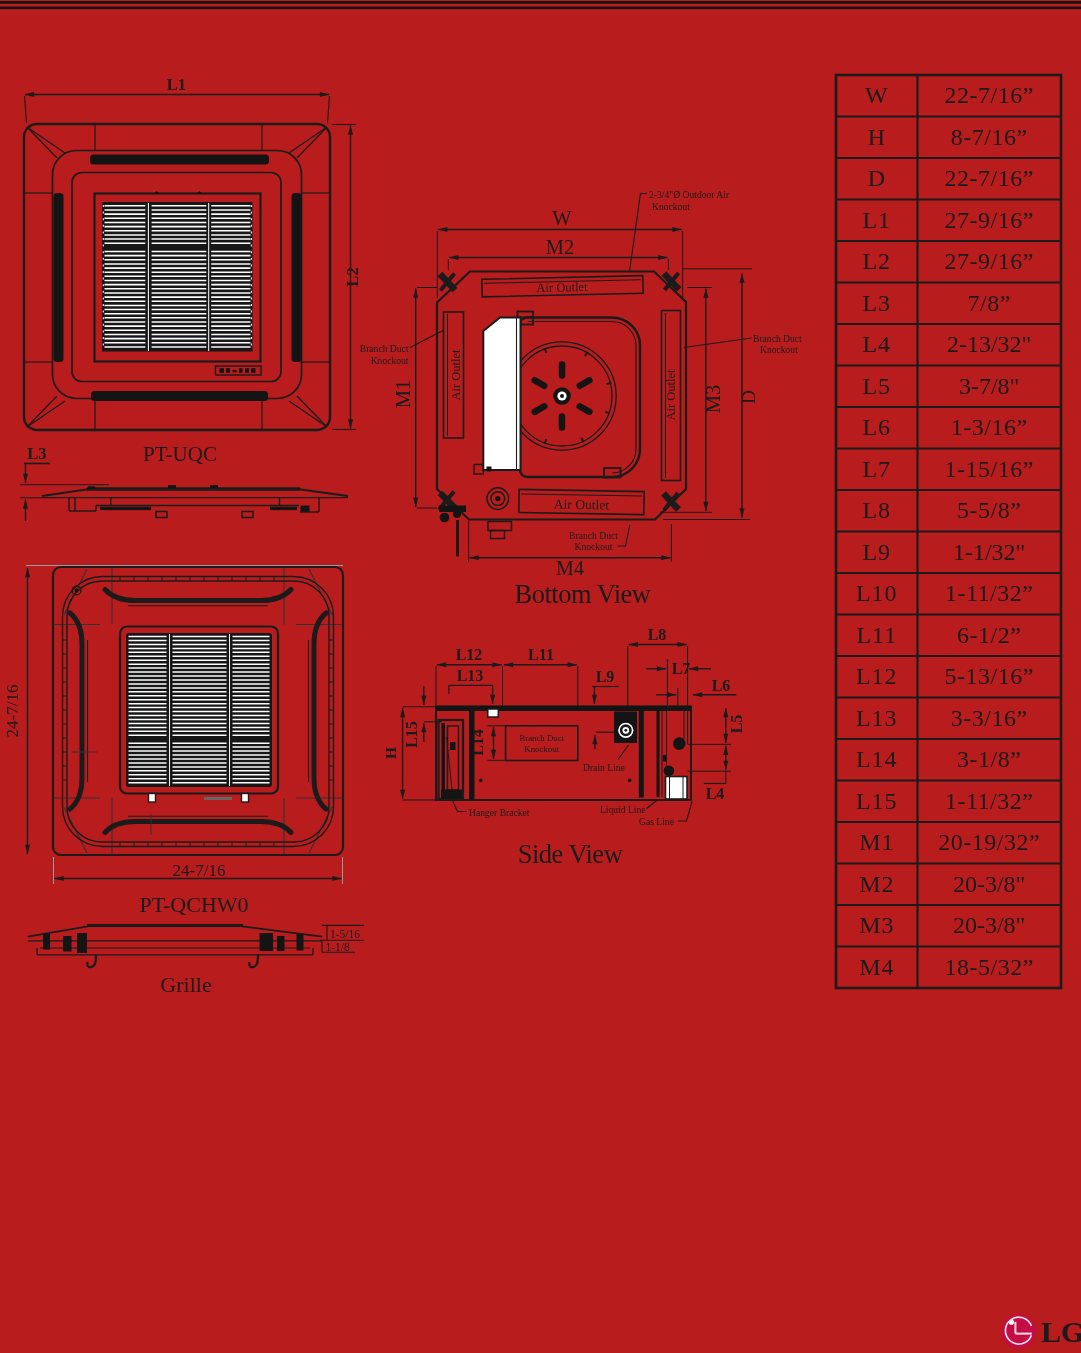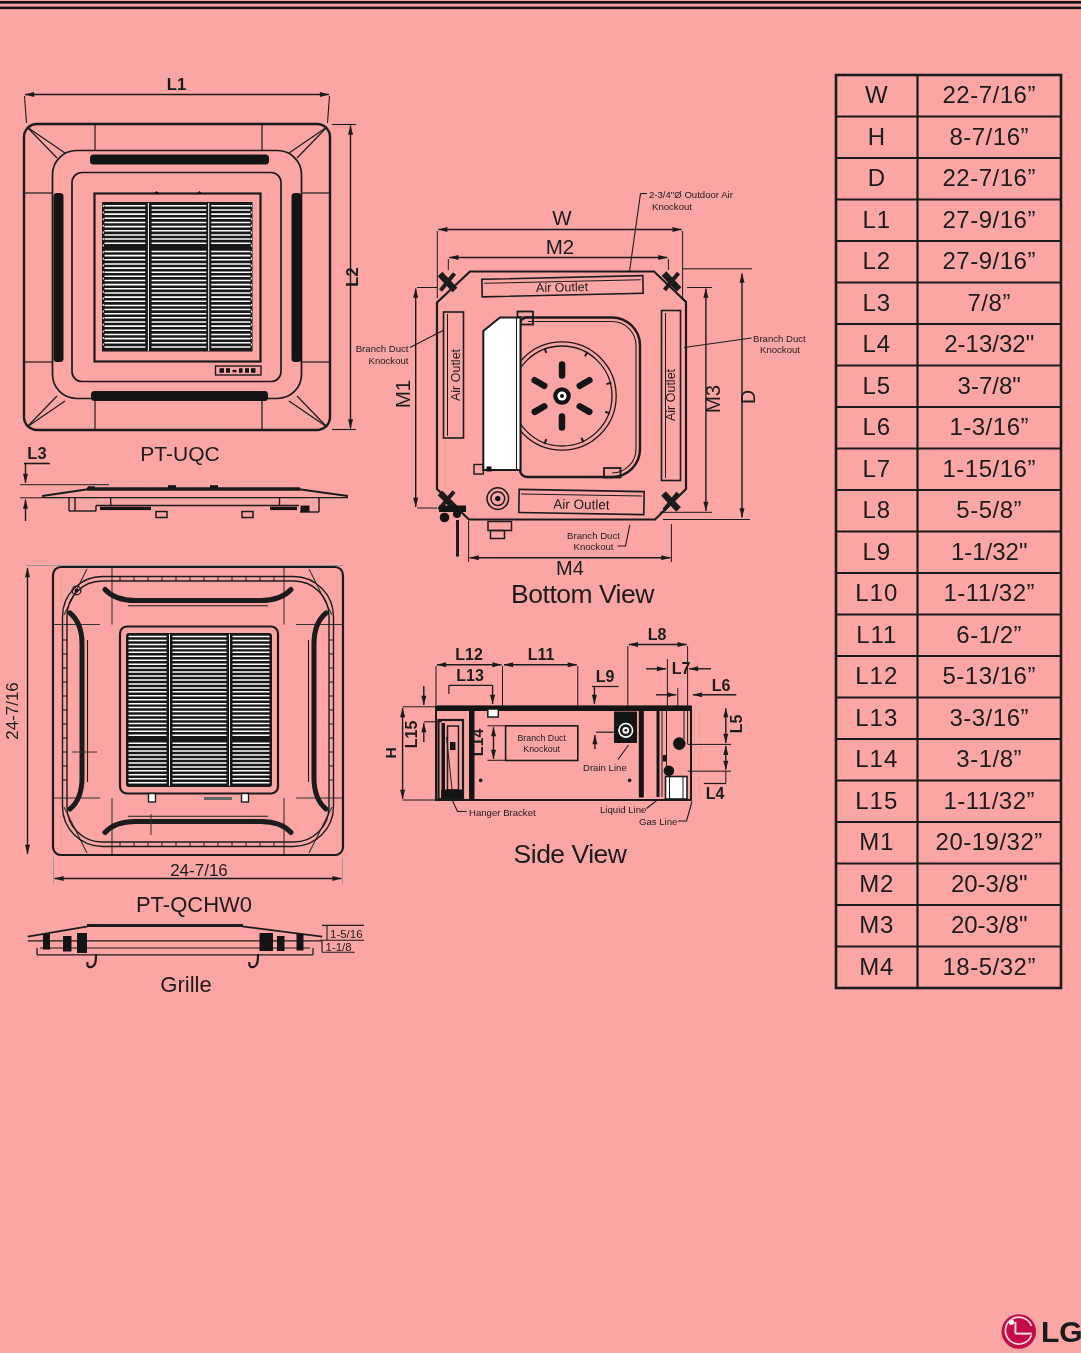--- a/index.html
+++ b/index.html
@@ -1,14 +1,14 @@
 <!DOCTYPE html>
 <html><head><meta charset="utf-8"><style>
 html,body{margin:0;padding:0;background:#fff;}
-#page{position:relative;width:1081px;height:1353px;background:#fca5a5;overflow:hidden;font-family:Liberation Sans, sans-serif;filter:brightness(1);}
+#page{position:relative;width:1081px;height:1353px;background:#b91c1c;overflow:hidden;font-family:Liberation Serif, serif;filter:brightness(1);}
 svg{position:absolute;left:0;top:0;}
 text{fill:#1b1b1b;stroke:none;}
 </style></head><body>
 <div id="page">
 <svg width="1081" height="1353" viewBox="0 0 1081 1353" fill="none" stroke="none">
 <defs>
         <marker id="ar" viewBox="0 0 10 6" refX="9.2" refY="3" markerWidth="10.5" markerHeight="6.3" orient="auto-start-reverse" markerUnits="userSpaceOnUse">
           <path d="M0.5,0.6 L9.5,3 L0.5,5.4 Z" fill="#1b1b1b"></path>
         </marker>
       </defs>

